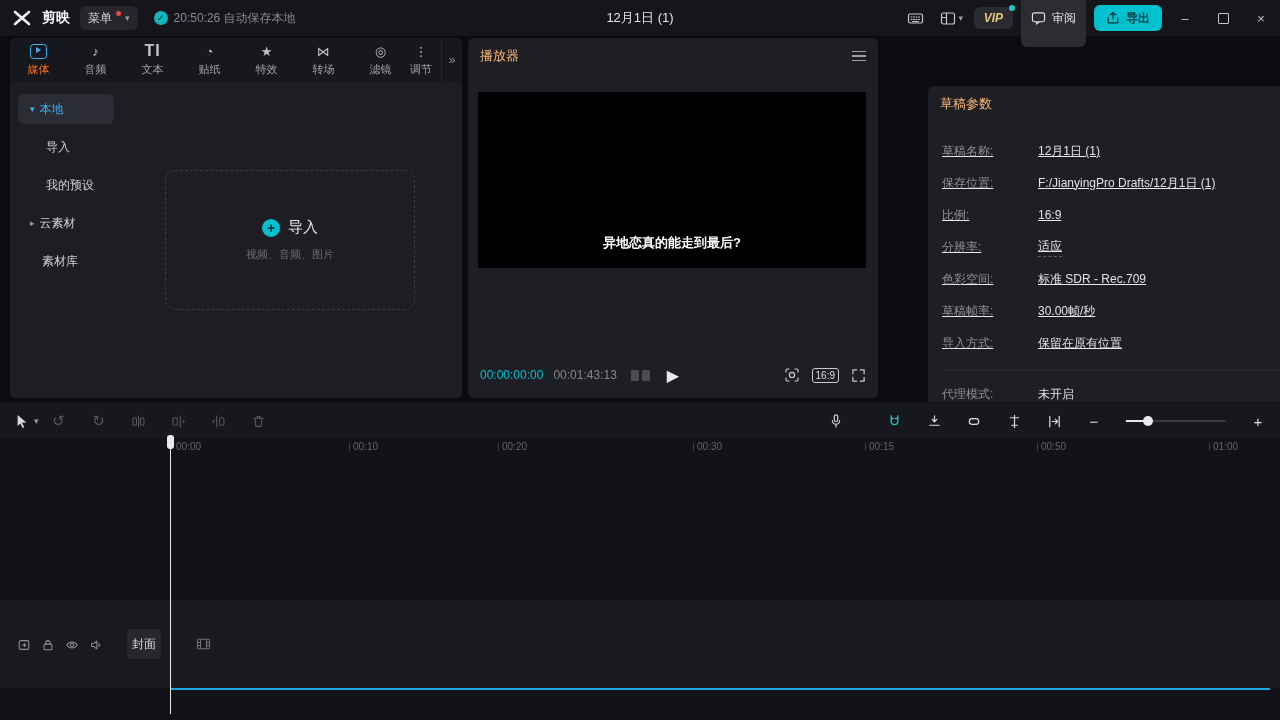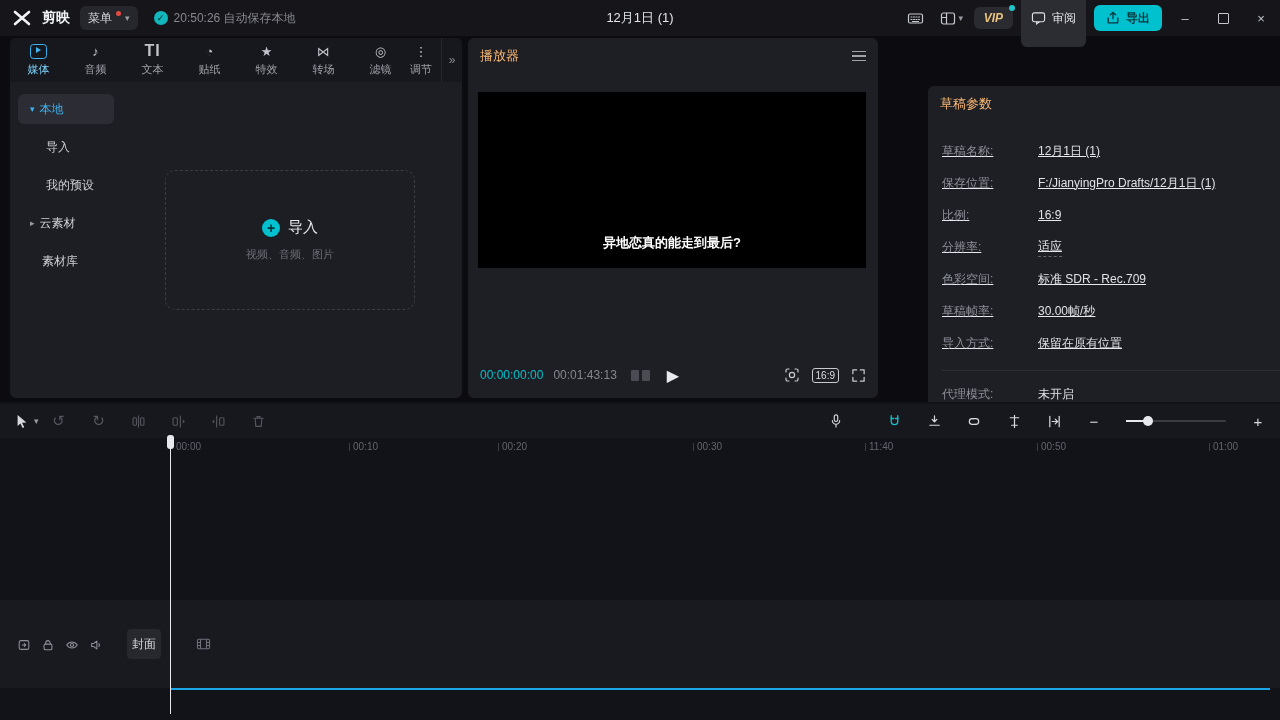--- a/index.html
+++ b/index.html
@@ -44,21 +44,21 @@
   .params-panel{left:928px;top:38px;width:382px;height:452px;margin-top:48px;}
 
   
   .tabs{position:absolute;left:0;top:0;right:0;height:44px;display:flex;align-items:stretch;
         background:#17181d;border-radius:6px 6px 0 0;overflow:hidden;}
   .tab{width:57px;display:flex;flex-direction:column;align-items:center;justify-content:center;
        gap:3px;color:#9fa0a8;}
   .t-ico{height:15px;display:flex;align-items:center;justify-content:center;font-size:13px;color:#c3c4cb;}
   .t-ico.txt{font-weight:bold;font-size:16px;letter-spacing:1px;}
   .t-label{font-size:11px;}
-  .tab.active{color:#7dd3fc;} .tab.active .t-ico{color:#3eb4f0;}
+  .tab.active{color:#f97316;} .tab.active .t-ico{color:#3eb4f0;}
   .tab.partial{width:24px;overflow:hidden;}
   .media-ico{width:15px;height:13px;border:1.6px solid currentColor;border-radius:3.5px;position:relative;}
   .media-ico::after{content:"";position:absolute;left:4.5px;top:2.5px;border-left:5px solid currentColor;
                     border-top:3.5px solid transparent;border-bottom:3.5px solid transparent;}
   .tabs-more{margin-left:auto;width:20px;display:flex;align-items:center;justify-content:center;
              color:#8b8c94;border-left:1px solid #26272d;font-size:12px;}
 
   
   .sidebar{position:absolute;left:8px;top:56px;width:96px;}
   .side-item{height:30px;display:flex;align-items:center;font-size:12px;color:#cfd0d6;
@@ -447,21 +447,21 @@
       <div class="tick" style="left:498px">
           <i class="bar"></i>
           <span>00:20</span>
         </div>
       <div class="tick" style="left:693px">
           <i class="bar"></i>
           <span>00:30</span>
         </div>
       <div class="tick" style="left:865px">
           <i class="bar"></i>
-          <span>11:40</span>
+          <span>00:15</span>
         </div>
       <div class="tick" style="left:1037px">
           <i class="bar"></i>
           <span>00:50</span>
         </div>
       <div class="tick" style="left:1209px">
           <i class="bar"></i>
           <span>01:00</span>
         </div>
     </div>

